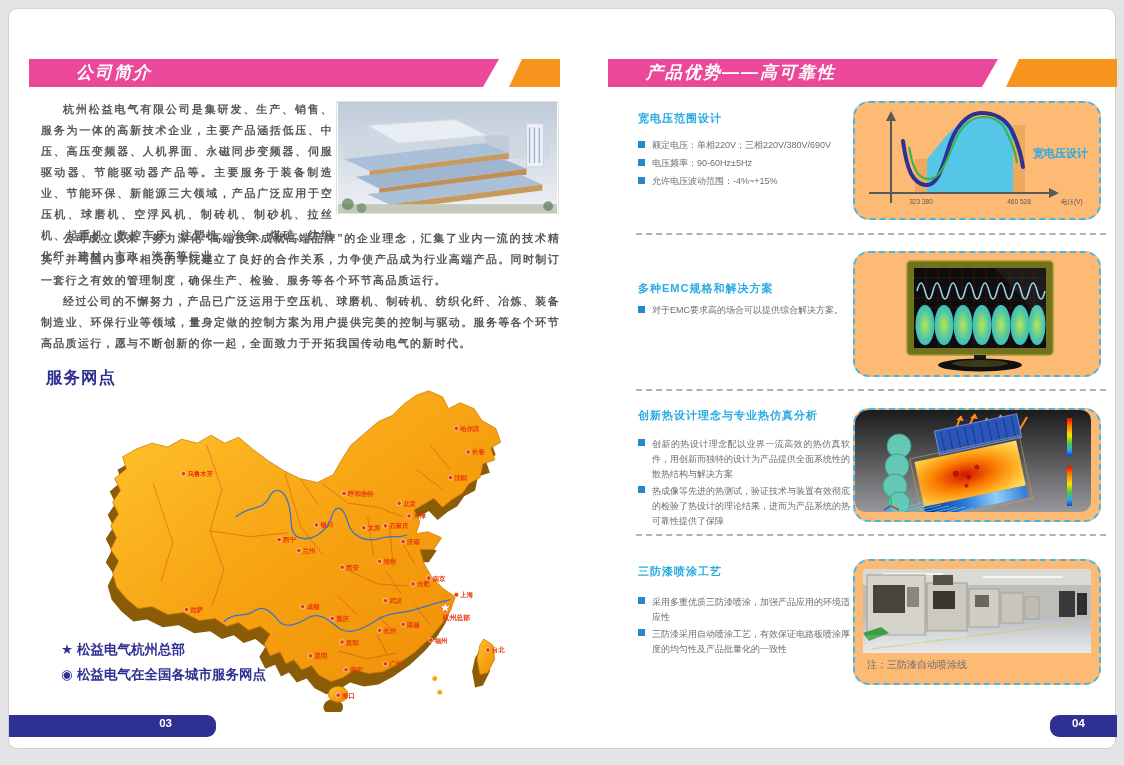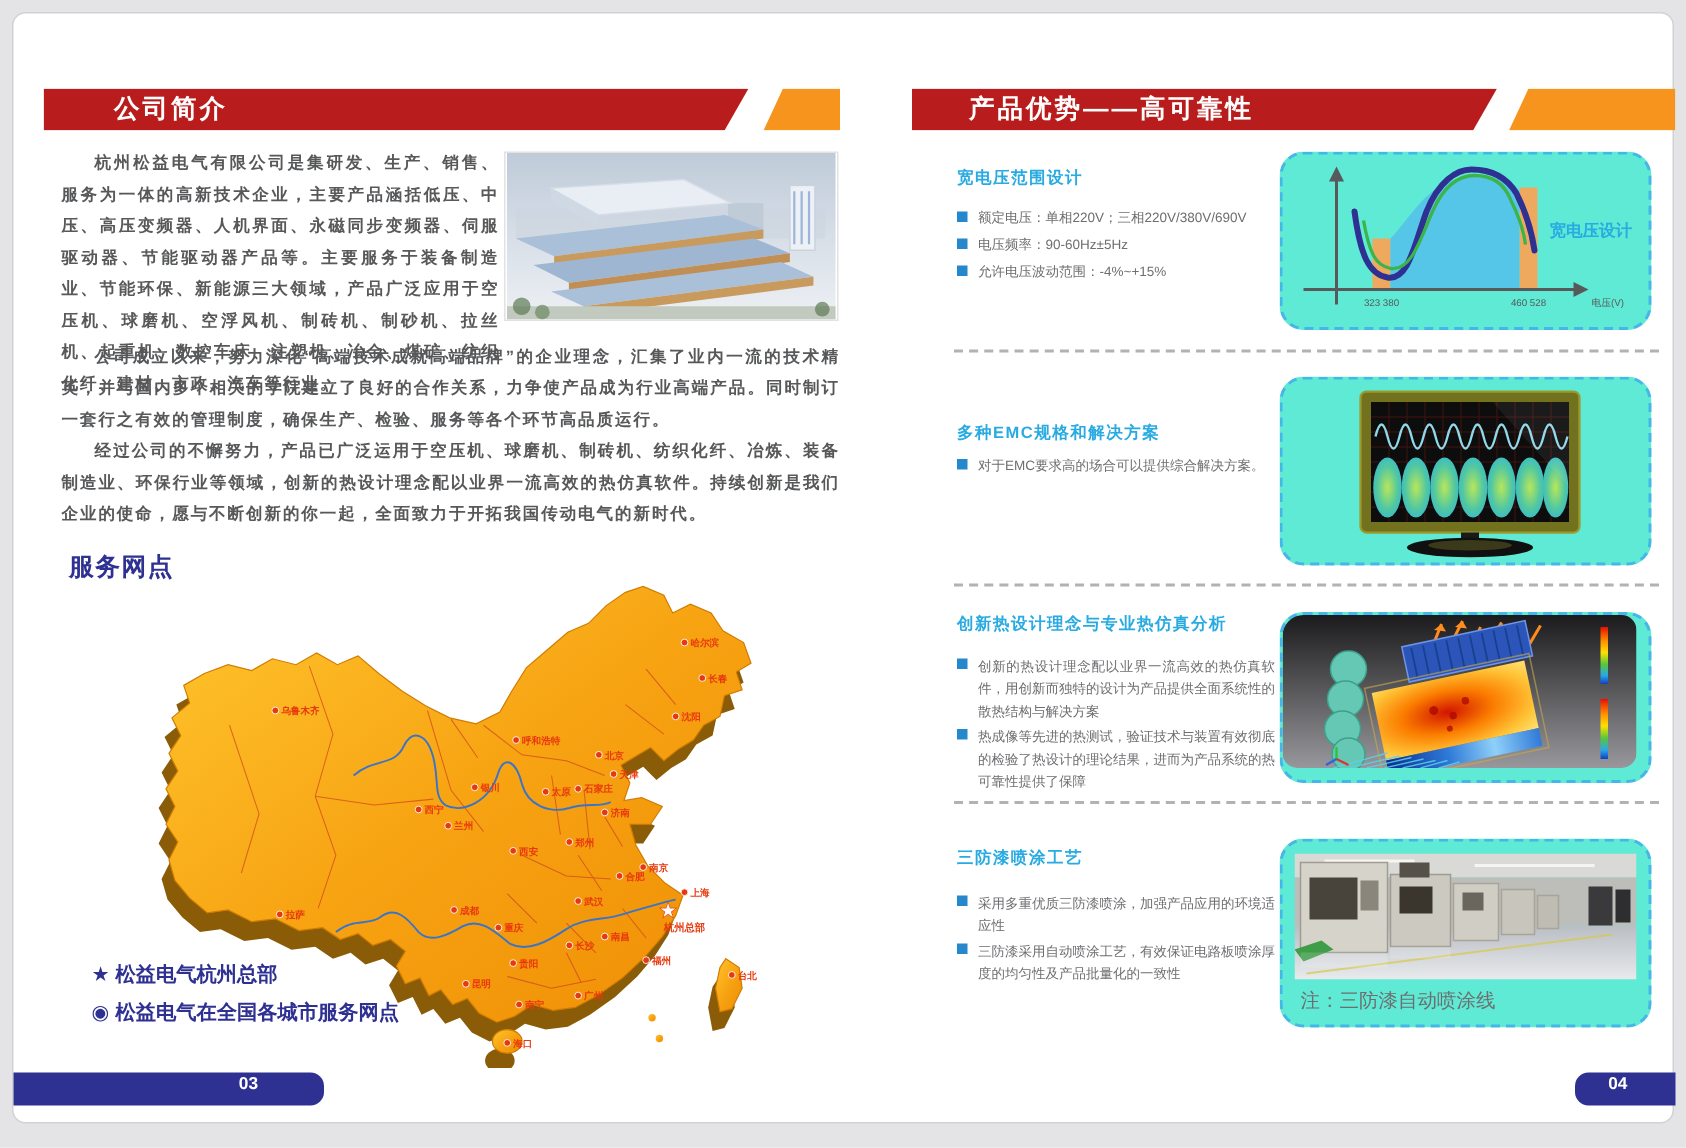--- a/index.html
+++ b/index.html
@@ -2,22 +2,22 @@
 <html><head>
 <meta charset="utf-8">
 <style>
   html,body{margin:0;padding:0;width:1124px;height:765px;overflow:hidden;
     font-family:"Liberation Sans","DejaVu Sans",sans-serif;background:#e9e9eb;}
   .frame{position:relative;width:1124px;height:765px;background:#e4e4e6;}
   .sheet{position:absolute;left:8px;top:8px;width:1108px;height:741px;background:#fff;
     border-radius:9px;border:1px solid #d2d2d4;box-sizing:border-box;}
   
   .banner{position:absolute;top:50px;height:28px;}
-  .banner .blue{position:absolute;left:0;top:0;height:100%;background:#b91c1c;
-    clip-path:polygon(0 0,100% 0,calc(100% - 16px) 100%,0 100%);}
+  .banner .blue{position:absolute;left:0;top:0;height:100%;background:#ec4899;
+    clip-path:polygon(0 0,100% 0,calc(100% - 16px) 100%,0 100%);font-style:italic;}
   .banner .orange{position:absolute;top:0;height:100%;background:#f7941e;
     clip-path:polygon(13px 0,100% 0,100% 100%,0 100%);}
   .banner .btitle{position:relative;z-index:2;display:block;color:#fff;font-weight:bold;
     font-size:17px;line-height:28px;letter-spacing:2px;}
   
   .body-text{position:absolute;margin:0;font-size:11px;font-weight:bold;color:#57585a;
     line-height:21px;letter-spacing:1.3px;text-align:justify;text-indent:2em;}
   .photo{position:absolute;border:1px solid #e2e2e2;box-sizing:border-box;}
   .service-title{position:absolute;left:37px;top:358px;font-size:16.5px;font-weight:bold;
     color:#2e3192;letter-spacing:1px;}
@@ -36,23 +36,23 @@
   .pill-right{left:1041px;width:67px;border-radius:9px 0 0 9px;text-align:center;padding-right:10px;box-sizing:border-box;}
   
   .sec-title{position:absolute;left:629px;font-size:11px;font-weight:bold;color:#29abe2;letter-spacing:1px;}
   .bullets{position:absolute;left:629px;margin:0;padding:0;list-style:none;width:212px;}
   .bullets li{position:relative;padding-left:14px;font-size:9px;color:#6d6e71;
     line-height:12px;margin-bottom:6px;text-align:justify;}
   .bullets.multi li{line-height:15px;margin-bottom:2px;}
   .bullets li::before{content:"";position:absolute;left:0;top:2px;width:7px;height:7px;background:#2688cc;}
   .sep{position:absolute;left:627px;width:470px;border-top:2px dashed #b2b2b2;}
   .box{position:absolute;left:844px;width:244px;border:2px dashed #45b6e8;border-radius:16px;
-    background:#5eead4;box-sizing:content-box;overflow:hidden;}
+    background:#fdba74;box-sizing:content-box;overflow:hidden;}
   .box svg{display:block;}
-  .caption{font-size:13px;color:#6d6e71;margin:5px 0 0 12px;}
+  .caption{font-size:10px;color:#6d6e71;margin:5px 0 0 12px;}
 </style>
 </head>
 <body>
 
 <div class="frame">
  <div class="sheet">
 
   <div class="banner" style="left:20px;width:531px;">
     <div class="blue" style="width:470px;">
       <span class="btitle" style="padding-left:47px;">公司简介</span>
@@ -85,21 +85,21 @@
     <polygon points="30,94 186,74 208,84 52,104" fill="#aabfd8"></polygon>
     <polygon points="52,104 208,84 208,90 52,110" fill="#c99a5e"></polygon>
     <rect x="0" y="104" width="223" height="9" fill="#c2cabf"></rect>
     <circle cx="10" cy="104" r="6" fill="#5d7a55" opacity="0.7"></circle>
     <circle cx="24" cy="108" r="5" fill="#6b8a5f" opacity="0.7"></circle>
     <circle cx="214" cy="106" r="5" fill="#5d7a55" opacity="0.7"></circle>
   </svg>
 
   <div style="position:absolute;left:32px;top:219px;width:519px;">
     <p class="body-text" style="position:static;">公司成立以来，努力深化“高端技术成就高端品牌”的企业理念，汇集了业内一流的技术精英，并与国内多个相关的学院建立了良好的合作关系，力争使产品成为行业高端产品。同时制订一套行之有效的管理制度，确保生产、检验、服务等各个环节高品质运行。</p>
-    <p class="body-text" style="position:static;">经过公司的不懈努力，产品已广泛运用于空压机、球磨机、制砖机、纺织化纤、冶炼、装备制造业、环保行业等领域，创新的热设计理念配以业界一流高效的热仿真软件。持续创新是我们企业的使命，愿与不断创新的你一起，全面致力于开拓我国传动电气的新时代。</p>
+    <p class="body-text" style="position:static;">经过公司的不懈努力，产品已广泛运用于空压机、球磨机、制砖机、纺织化纤、冶炼、装备制造业、环保行业等领域，量身定做的控制方案为用户提供完美的控制与驱动。服务等各个环节高品质运行，愿与不断创新的你一起，全面致力于开拓我国传动电气的新时代。</p>
   </div>
 
   <div class="service-title">服务网点</div>
 
   <svg class="china-map" width="495" height="325" viewBox="0 0 460 330">
     <defs>
       <linearGradient id="gold" x1="0" y1="0" x2="1" y2="1">
         <stop offset="0" stop-color="#ffc62e"></stop>
             <stop offset="0.5" stop-color="#f7a312"></stop>
             <stop offset="1" stop-color="#ef8d05"></stop>

